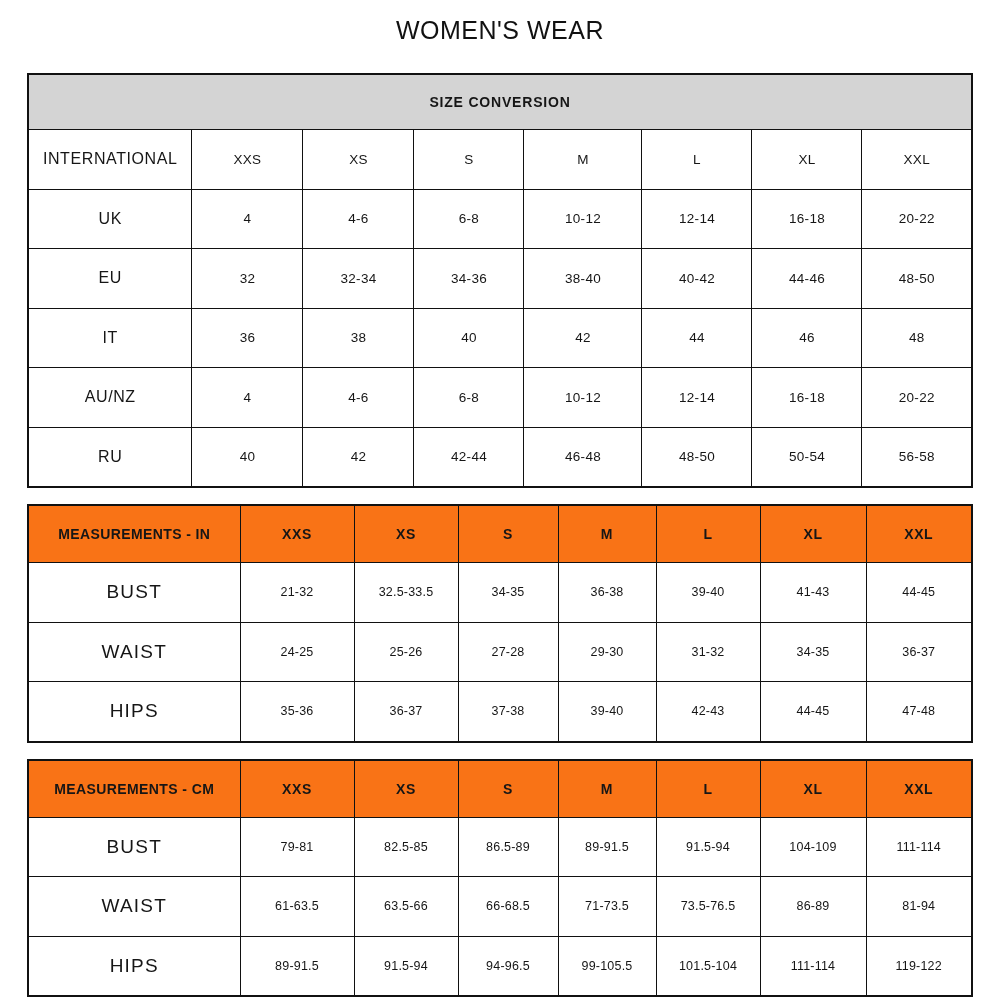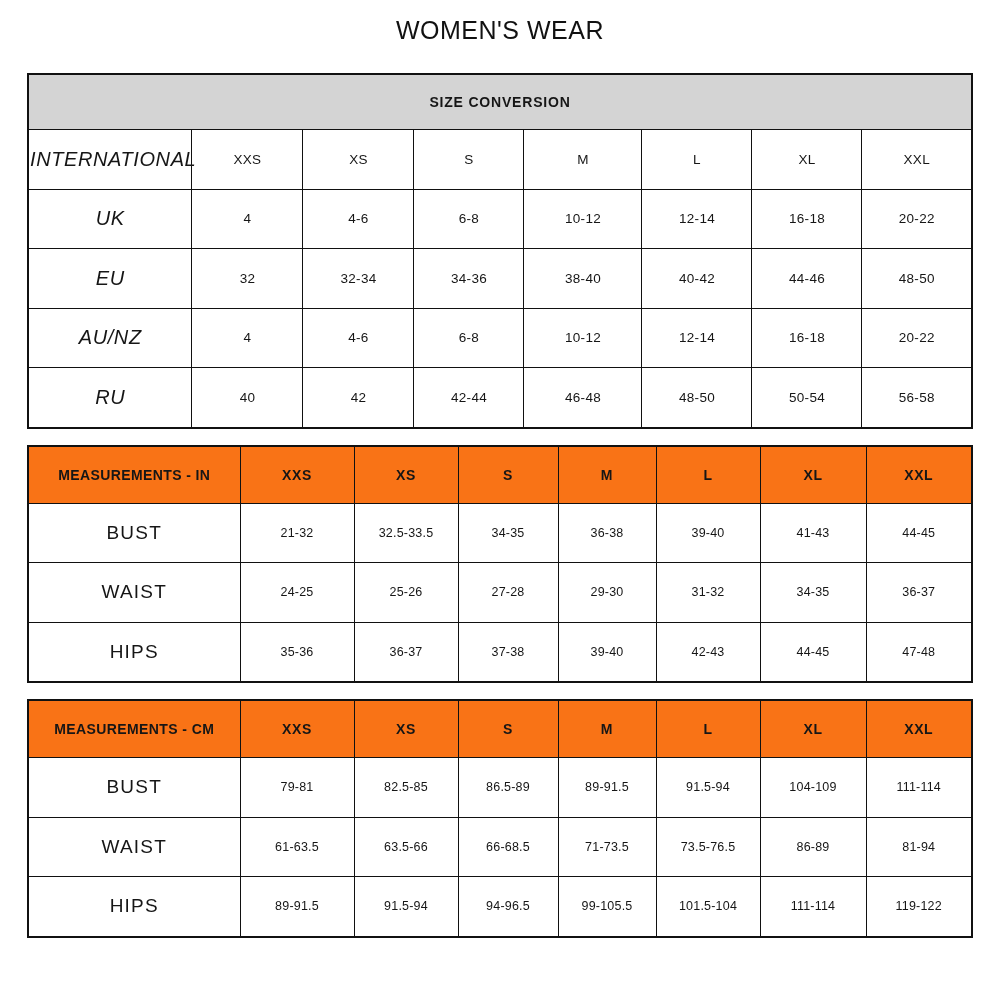--- a/index.html
+++ b/index.html
@@ -89,24 +89,23 @@
     font-size: 19px;
     font-weight: 400;
     letter-spacing: 1.2px;
   }
   .meas-table tbody td.val {
     font-size: 12.5px;
     font-weight: 400;
     letter-spacing: 0.2px;
   }
   #size-conversion-table td.rowlabel {
-    font-size: 20px;
+    font-size: 16px;
     font-weight: 400;
     letter-spacing: 0.6px;
-    font-style: italic;
   }
   #size-conversion-table td.val {
     font-size: 13.5px;
     font-weight: 400;
     letter-spacing: 0.3px;
   }
   #size-conversion-table tr.header-row td {
     font-weight: 400;
   }
 </style>
@@ -159,20 +158,30 @@
         <td class="rowlabel">EU</td>
         <td class="val">32</td>
         <td class="val">32-34</td>
         <td class="val">34-36</td>
         <td class="val">38-40</td>
         <td class="val">40-42</td>
         <td class="val">44-46</td>
         <td class="val">48-50</td>
       </tr>
 
+      <tr>
+        <td class="rowlabel">IT</td>
+        <td class="val">36</td>
+        <td class="val">38</td>
+        <td class="val">40</td>
+        <td class="val">42</td>
+        <td class="val">44</td>
+        <td class="val">46</td>
+        <td class="val">48</td>
+      </tr>
 
       <tr>
         <td class="rowlabel">AU/NZ</td>
         <td class="val">4</td>
         <td class="val">4-6</td>
         <td class="val">6-8</td>
         <td class="val">10-12</td>
         <td class="val">12-14</td>
         <td class="val">16-18</td>
         <td class="val">20-22</td>

